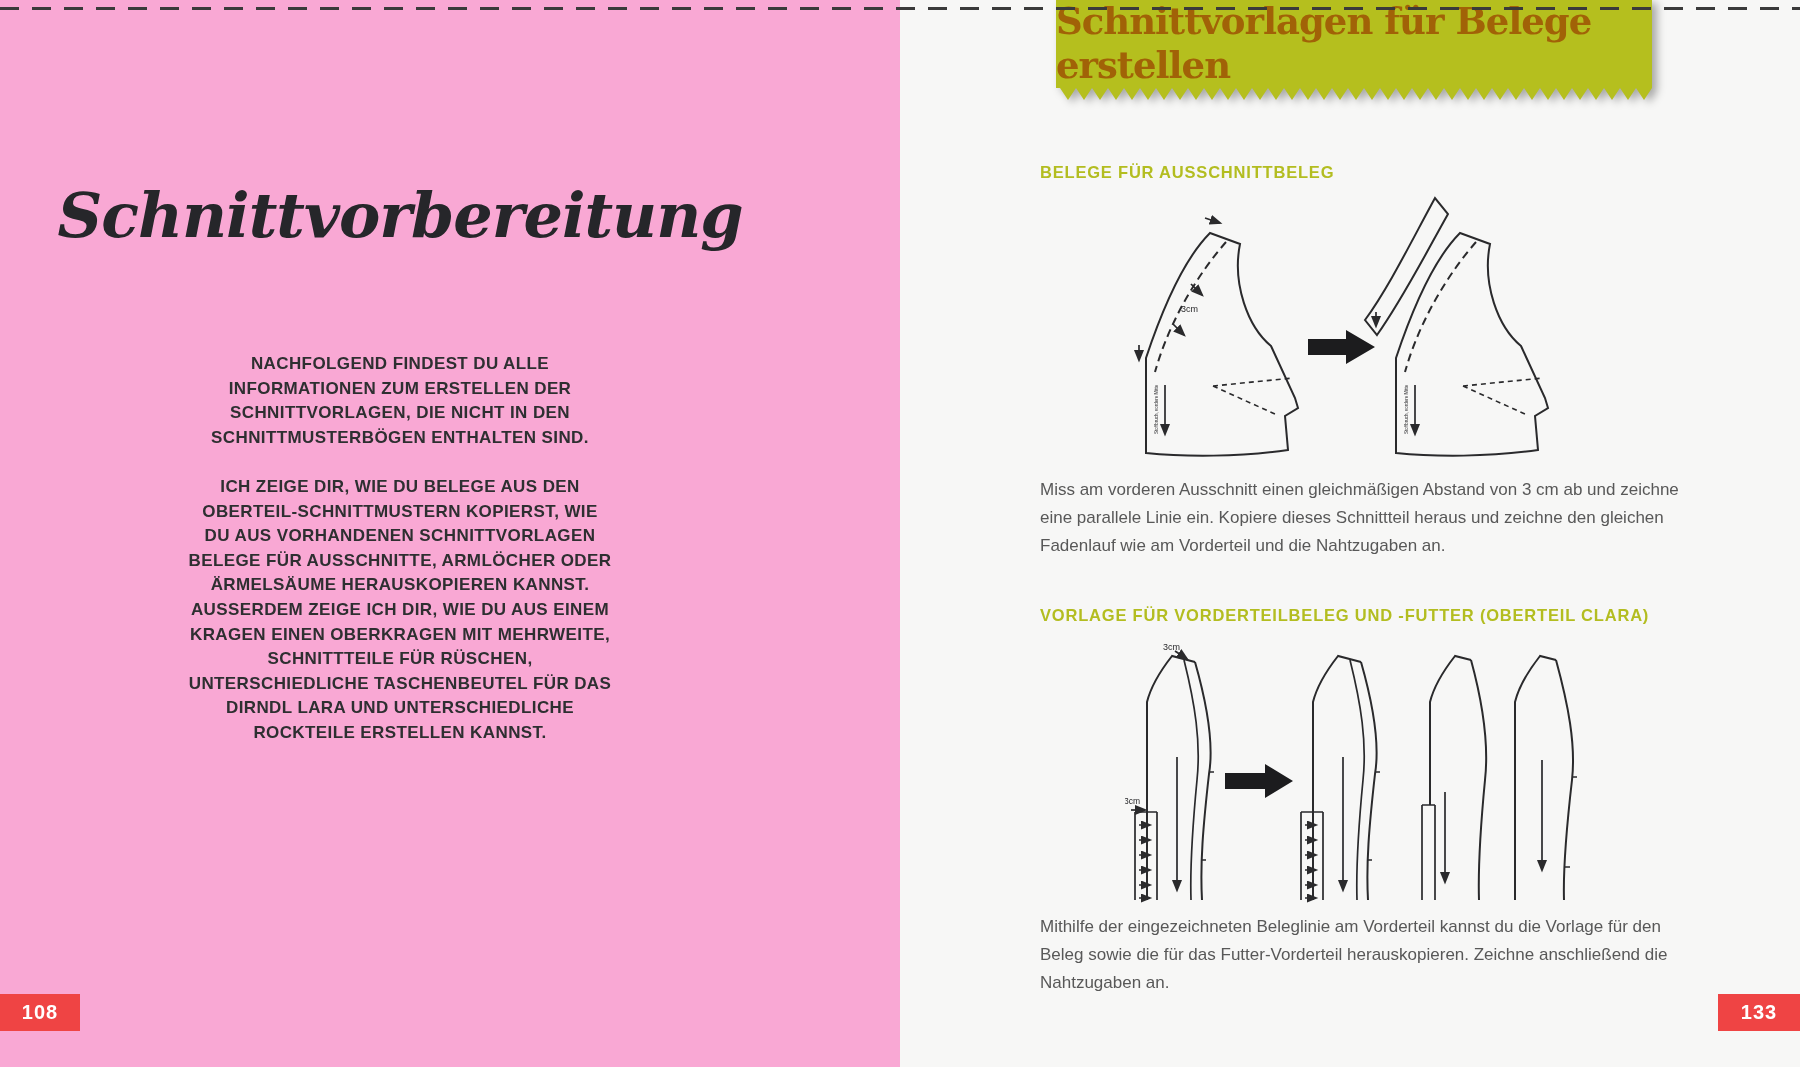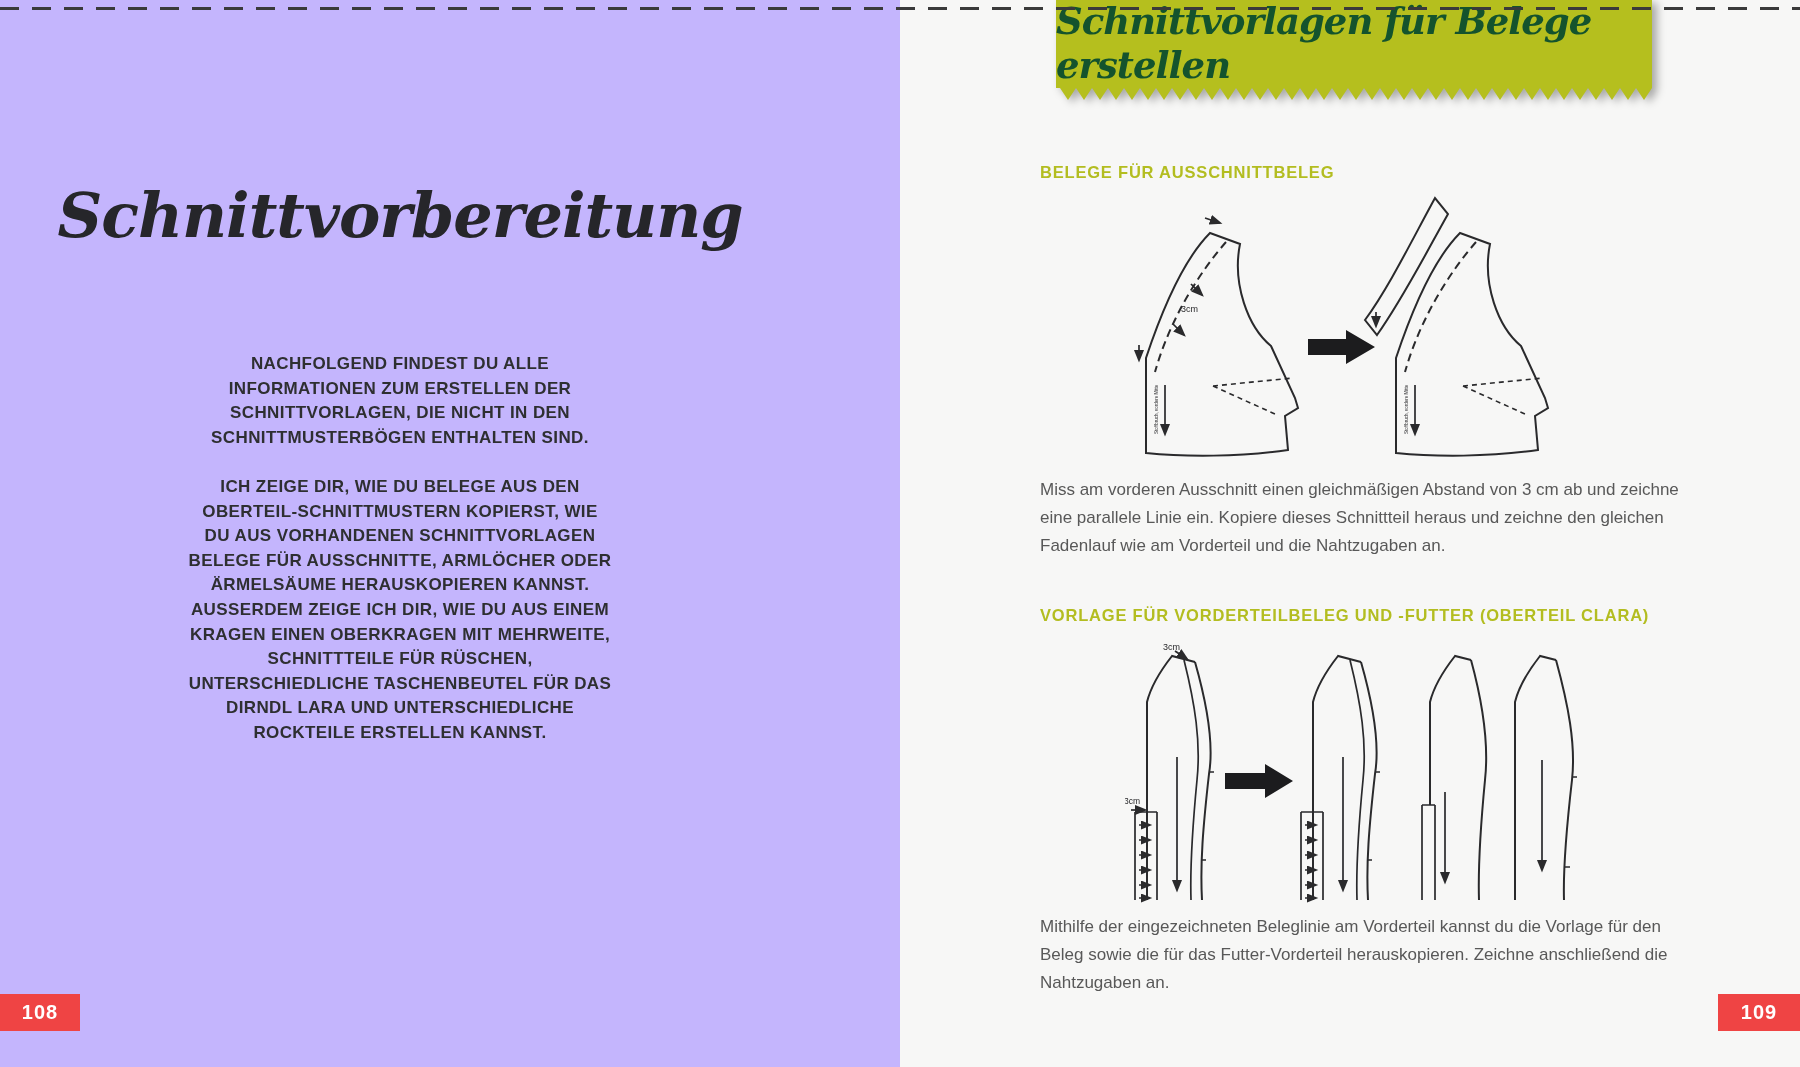--- a/index.html
+++ b/index.html
@@ -1,18 +1,18 @@
 <!DOCTYPE html>
 <html><head>
 <meta charset="utf-8">
 <style>
   html,body{margin:0;padding:0;background:#ddd;}
   #page{position:relative;width:1800px;height:1067px;overflow:hidden;
         font-family:"Liberation Sans",sans-serif;background:#f7f7f6;}
-  .page-left{position:absolute;left:0;top:0;width:900px;height:1067px;background:#c4b5fd;}
+  .page-left{position:absolute;left:0;top:0;width:900px;height:1067px;background:#f9a8d4;}
   .page-right{position:absolute;left:900px;top:0;width:900px;height:1067px;background:#f7f7f6;}
   .top-dashes{position:absolute;left:0;top:7px;width:1800px;height:3px;z-index:5;
         background:repeating-linear-gradient(90deg,#3a3a3a 0 19px,transparent 19px 32px);}
   
   .chapter-title{position:absolute;left:90px;top:150px;width:620px;height:130px;
         display:flex;align-items:center;justify-content:center;
         font-family:"DejaVu Serif",serif;font-style:italic;font-weight:bold;
         font-size:62px;color:#26262a;letter-spacing:-1px;}
   .intro{position:absolute;left:170px;top:352px;width:460px;text-align:center;
         color:#2e2f31;font-weight:bold;font-size:17px;line-height:24.6px;
@@ -22,21 +22,21 @@
         color:#fff;font-weight:bold;font-size:20px;display:flex;align-items:center;
         justify-content:center;letter-spacing:1px;}
   .pagenum.left{left:0;}
   .pagenum.right{left:1718px;width:82px;}
   
   .banner{position:absolute;left:1056px;top:0;width:596px;height:100px;z-index:3;
         filter:drop-shadow(5px 3px 4px rgba(0,0,0,.32));}
   .banner svg{position:absolute;left:0;top:0;}
   .banner-text{position:absolute;left:0;top:0;right:0;bottom:14px;display:flex;
         align-items:center;justify-content:center;font-family:"DejaVu Serif",serif;
-        font-style:italic;font-weight:bold;font-size:37px;color:#14532d;letter-spacing:-1px;}
+        font-weight:bold;font-size:37px;color:#a16207;letter-spacing:-1px;}
   .sec-heading{position:absolute;left:1040px;width:680px;color:#b3bd20;font-weight:bold;
         font-size:16.5px;letter-spacing:.8px;}
   .sec-body{position:absolute;left:1040px;width:660px;color:#585858;font-size:17px;
         line-height:28px;}
   .diagram{position:absolute;}
   svg text{font-family:"Liberation Sans",sans-serif;fill:#2a2a2c;}
 </style>
 </head>
 <body>
 
@@ -167,15 +167,15 @@
         <path stroke-width="1.5" d="M62 135 h5 M55 225 h5"></path>
       </g>
     </g>
     <text x="38" y="8" font-size="9">3cm</text>
     <text x="-1" y="162" font-size="8.5">3cm</text>
   </svg>
 
   <div class="sec-body" style="top:913px">Mithilfe der eingezeichneten Beleglinie am Vorderteil kannst du die Vorlage für den Beleg sowie die für das Futter-Vorderteil herauskopieren. Zeichne anschließend die Nahtzugaben an.</div>
 
   <div class="pagenum left">108</div>
-  <div class="pagenum right">109</div>
+  <div class="pagenum right">133</div>
 
 </div>
 
 </body></html>

